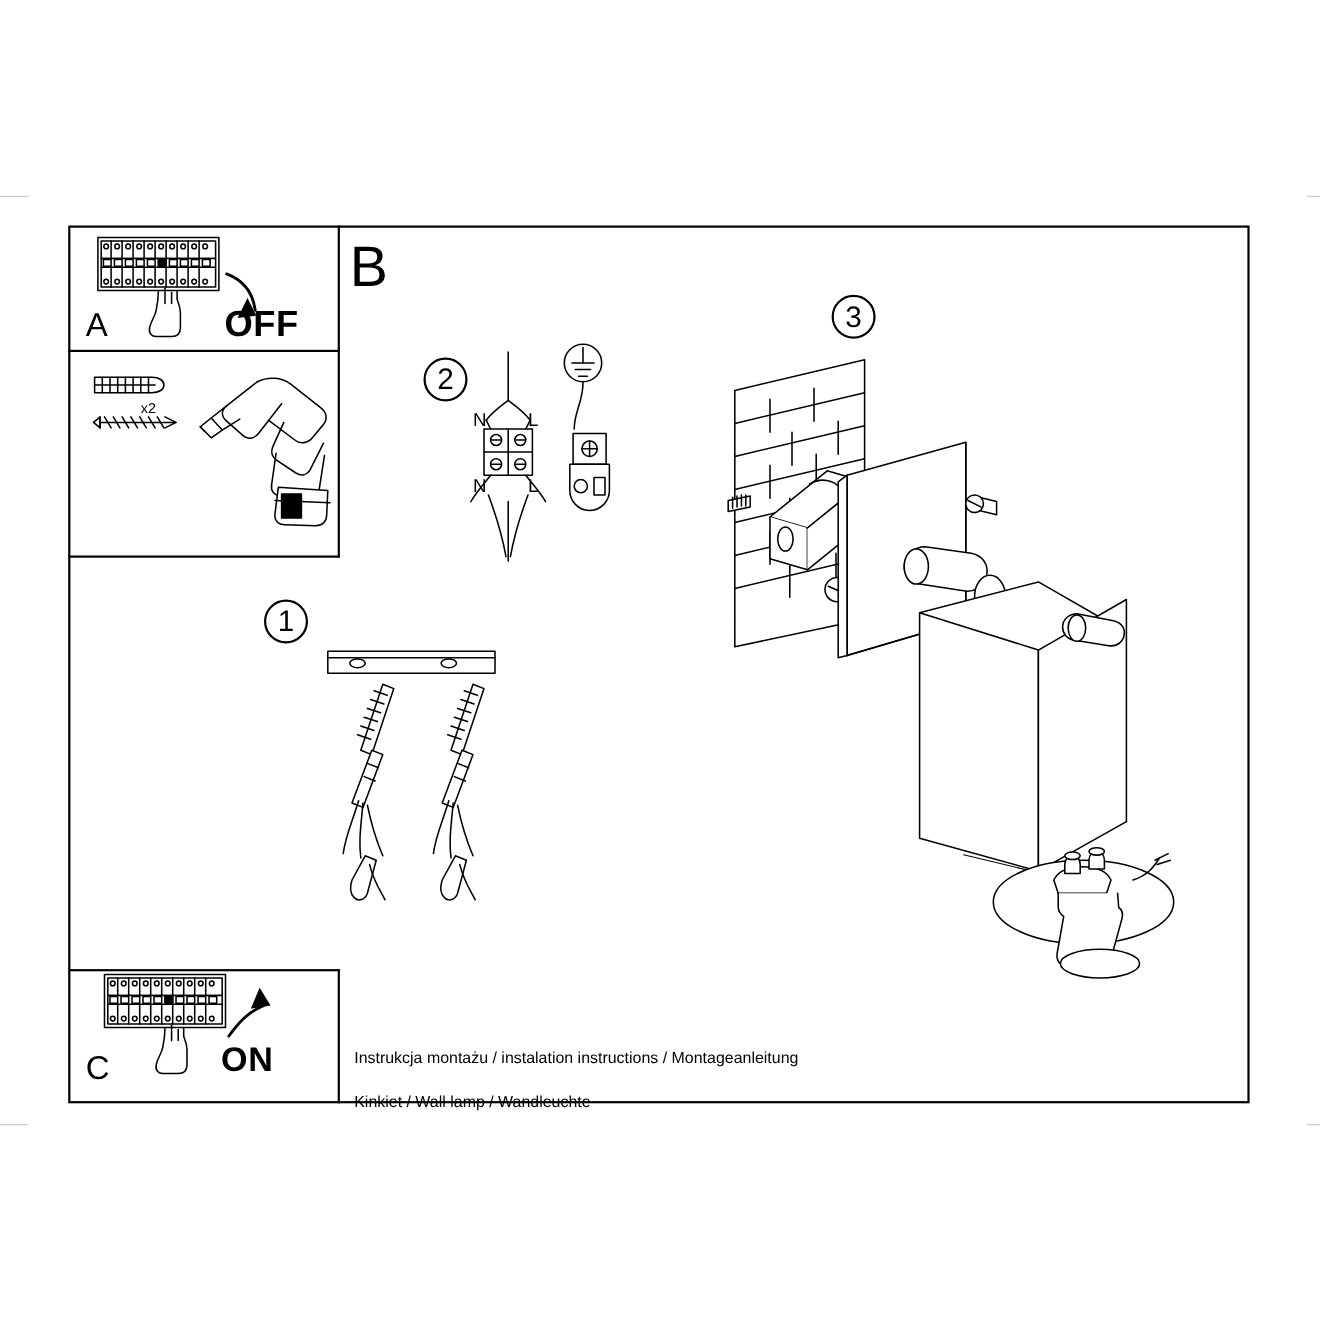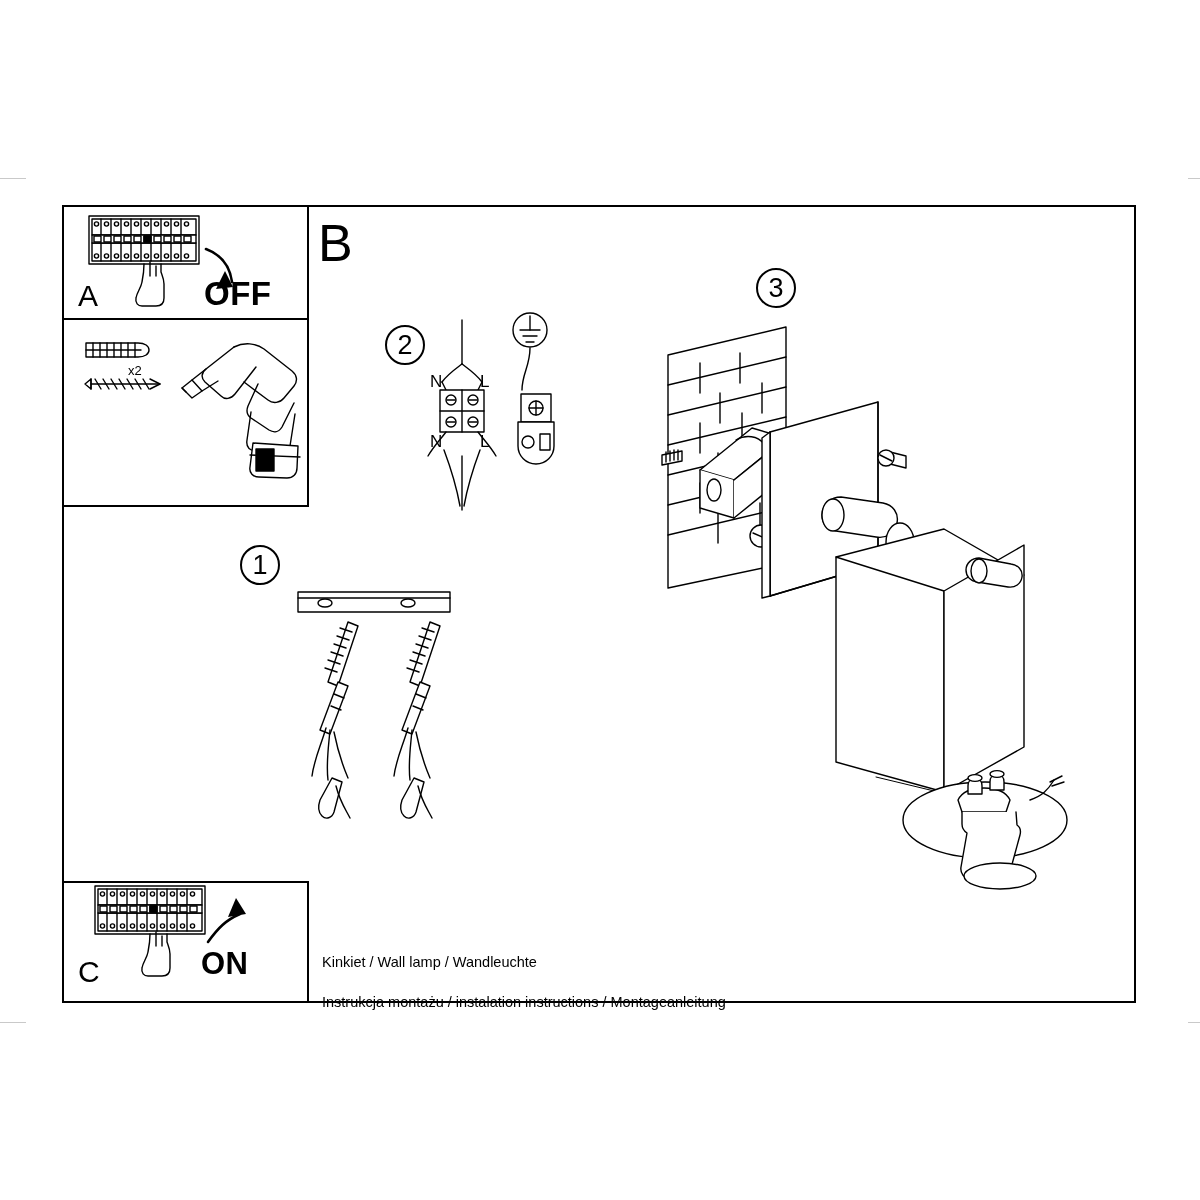--- a/index.html
+++ b/index.html
@@ -448,17 +448,17 @@
   <div class="lbl lbl-N1">N</div>
   <div class="lbl lbl-L1">L</div>
   <div class="lbl lbl-N2">N</div>
   <div class="lbl lbl-L2">L</div>
 
   <div class="num-circ n1">1</div>
   <div class="num-circ n2">2</div>
   <div class="num-circ n3">3</div>
 
   <div class="caption">
+    <div>Instrukcja montażu / instalation instructions / Montageanleitung</div>
     <div>Kinkiet / Wall lamp / Wandleuchte</div>
-    <div>Instrukcja montażu / instalation instructions / Montageanleitung</div>
   </div>
 
 </div>
 
 </body></html>

